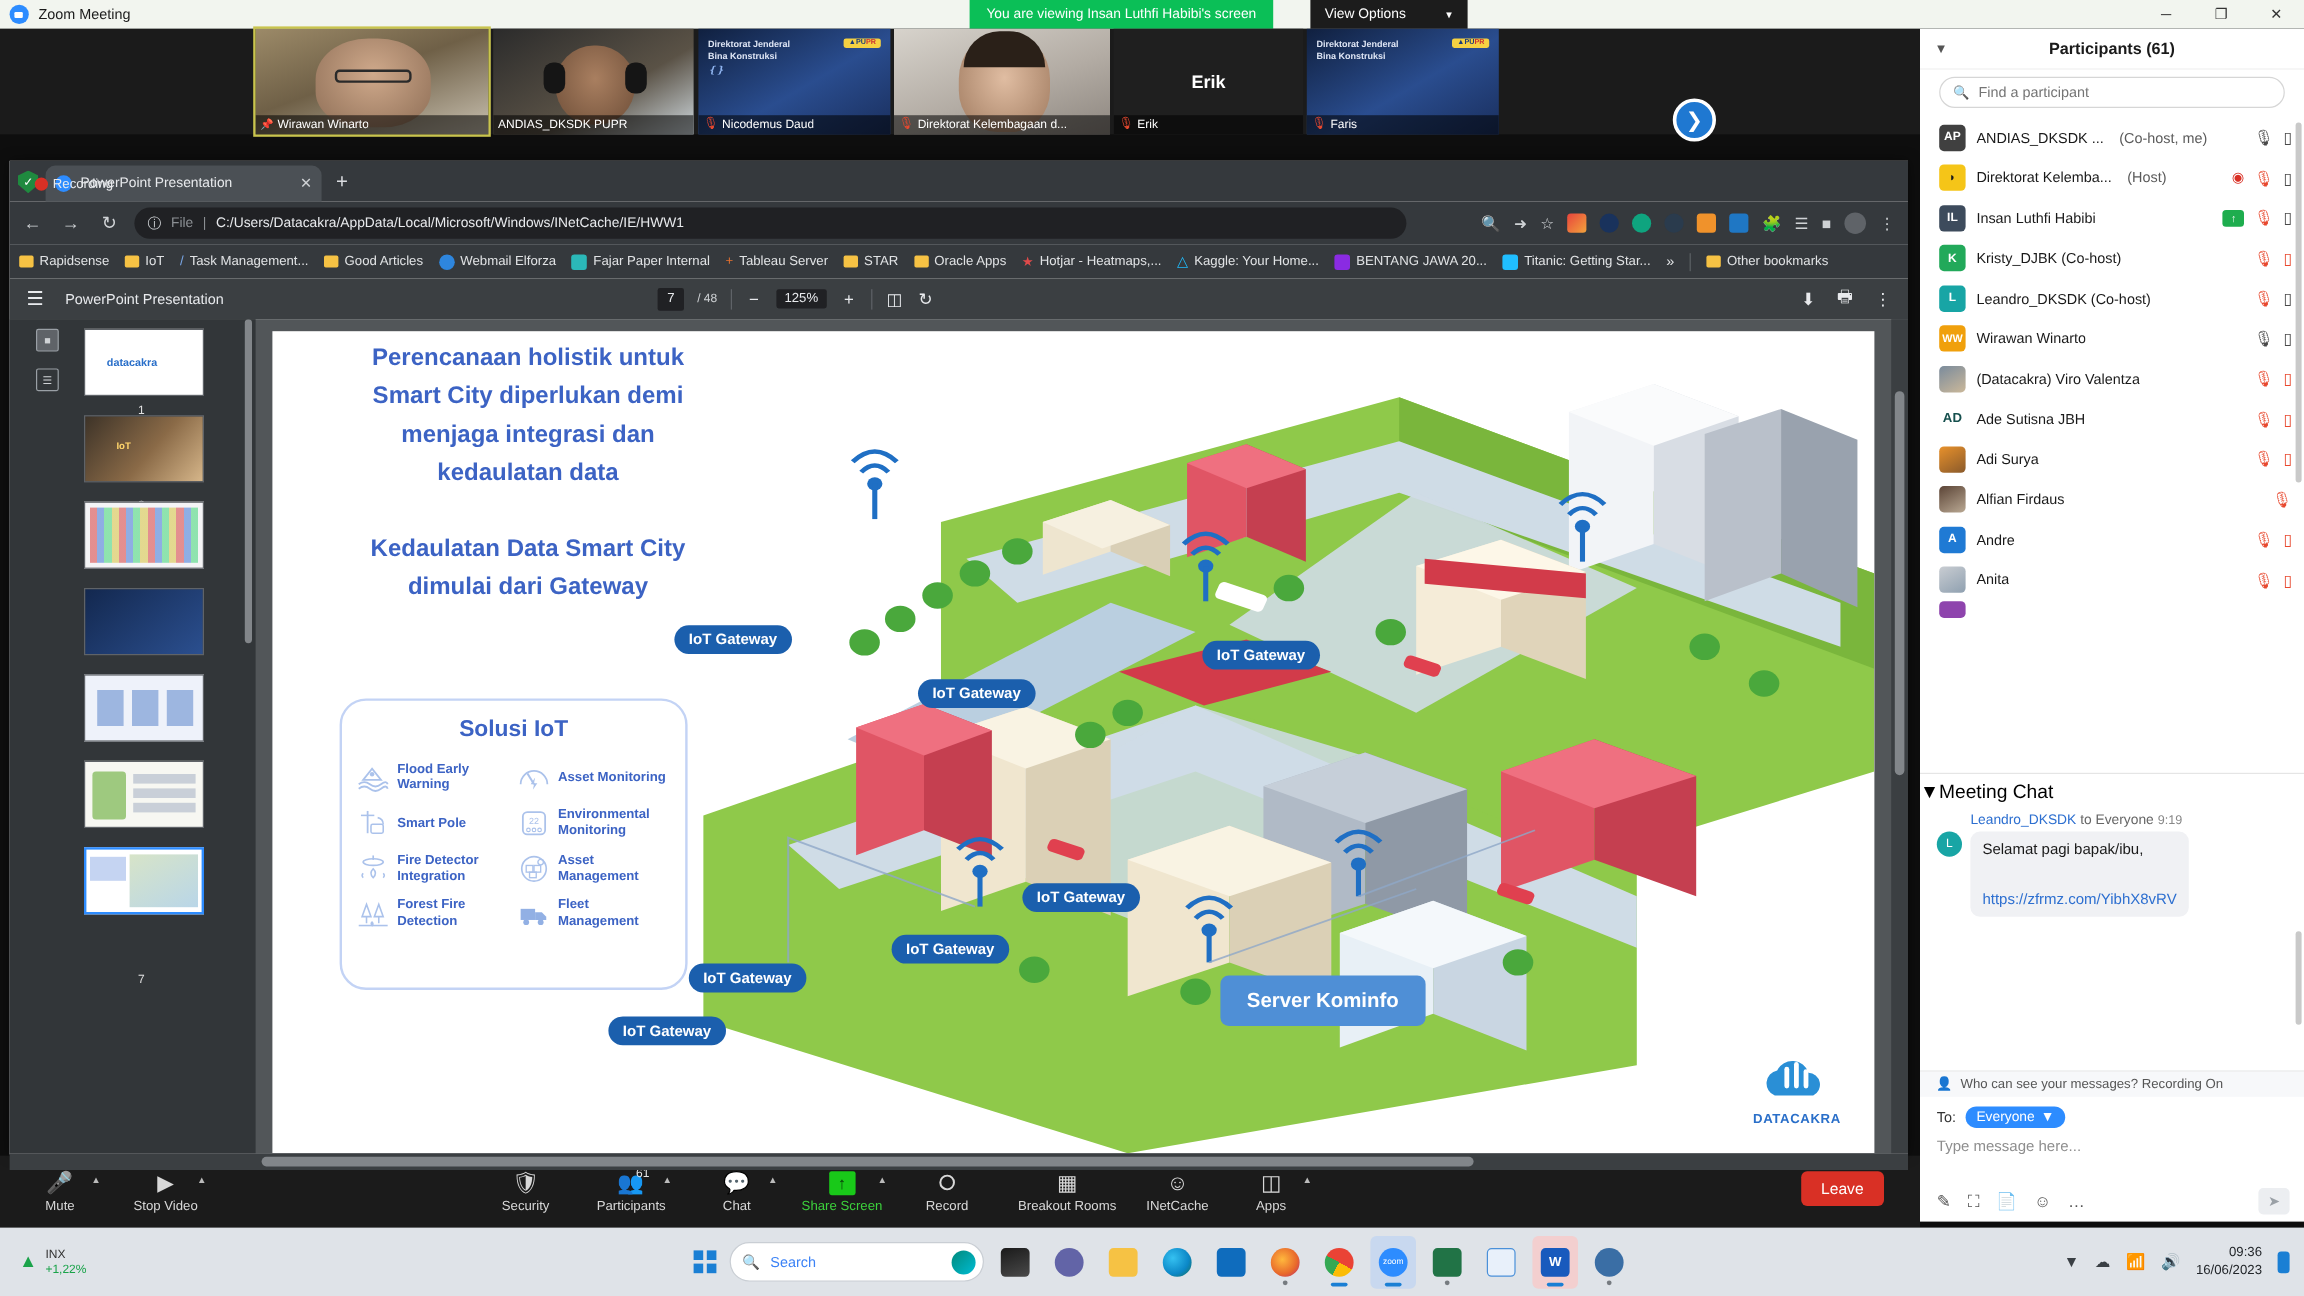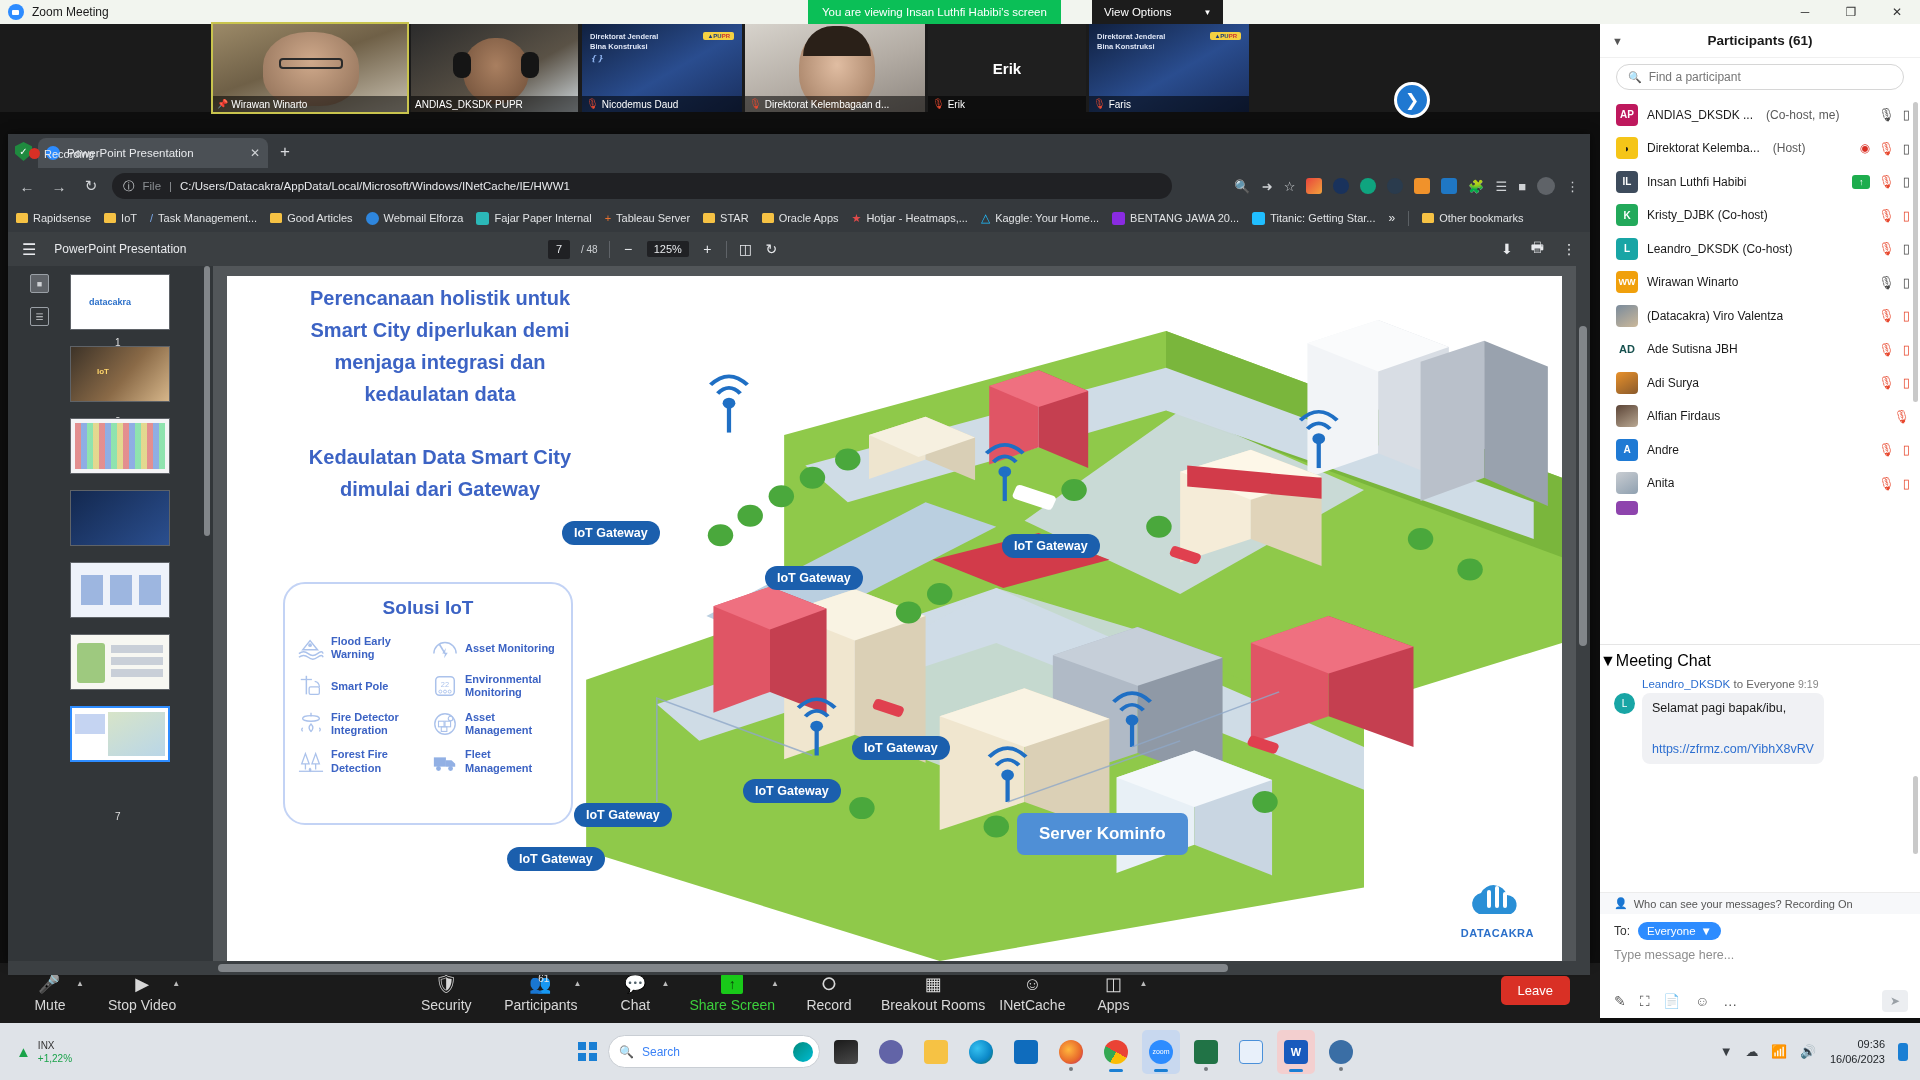--- a/index.html
+++ b/index.html
@@ -92,21 +92,21 @@
   .zoom-toolbar {
     position: absolute; bottom: 57px; left: 0; width: 1600px; height: 60px;
     background: #1b1b1b; display: flex; align-items: center;
   }
   .tb-item {
     display: flex; flex-direction: column; align-items: center;
     justify-content: center; color: #d8d8d8; font-size: 11px;
     min-width: 60px; position: relative; height: 60px;
   }
   .tb-item .ico { font-size: 18px; line-height: 20px; margin-bottom: 3px; }
-  .tb-item .lbl { font-size: 14px; }
+  .tb-item .lbl { font-size: 11px; }
   .tb-caret {
     position: absolute; right: -4px; top: 16px; font-size: 8px; color: #bbb;
   }
   .tb-badge {
     position: absolute; top: 10px; left: 34px; font-size: 10px; color: #e6e6e6;
   }
   .tb-green .lbl, .tb-green .ico { color: #3cd13c; }
   .share-ico-box {
     width: 22px; height: 20px; background: #19c919; border-radius: 2px;
     display: flex; align-items: center; justify-content: center;
@@ -1047,21 +1047,21 @@
     <div class="search-box">
       <span class="mag">🔍</span>
       <input placeholder="Find a participant" style="">
     </div>
   </div>
 
   <div class="plist">
     <div class="plist-scroll"></div>
 
     <div class="prow">
-      <span class="pav" style="background:#be185d;">AP</span>
+      <span class="pav" style="background:#404040;">AP</span>
       <span class="pname">ANDIAS_DKSDK ...</span>
       <span class="prole">(Co-host, me)</span>
       <span class="picos">
           <span class="ic on">🎙</span>
           <span class="ic on">▯</span>
         </span>
     </div>
 
     <div class="prow">
       <span class="pav" style="background:#f5c518;color:#1a1a1a;">◗</span>

